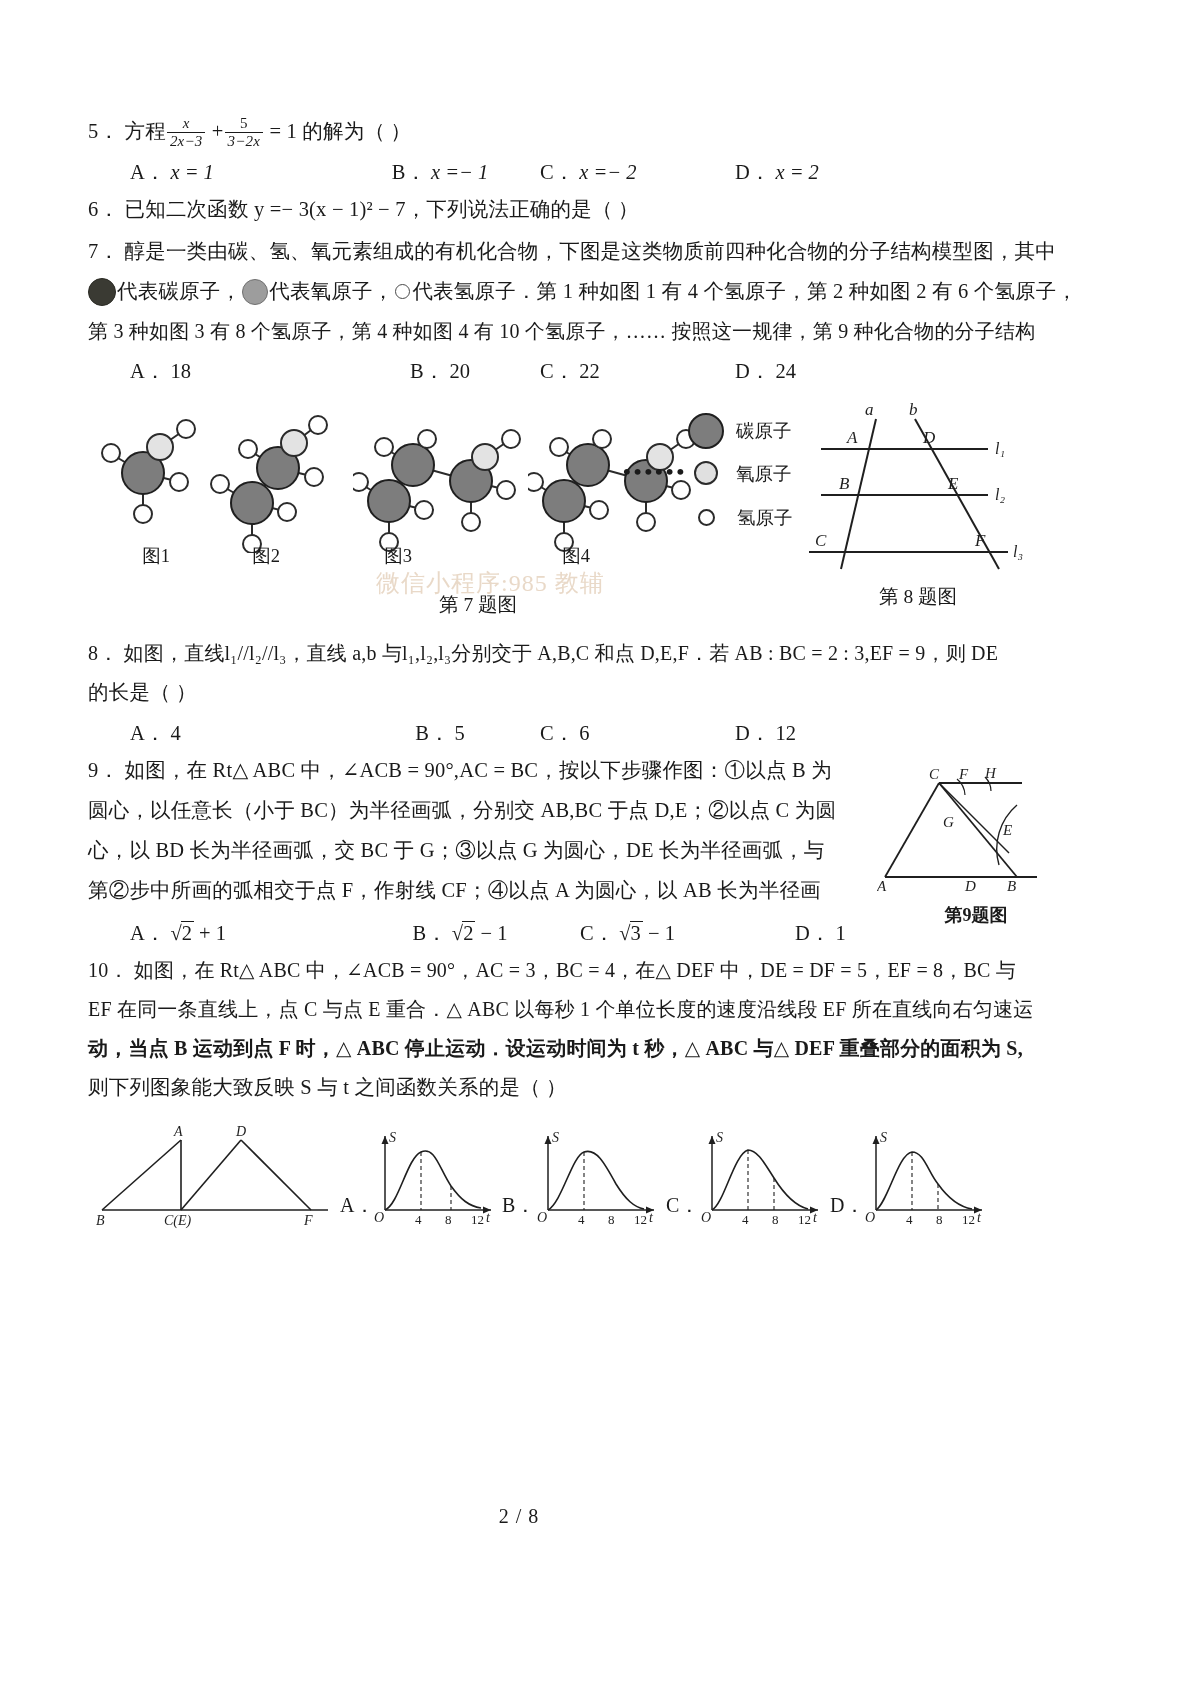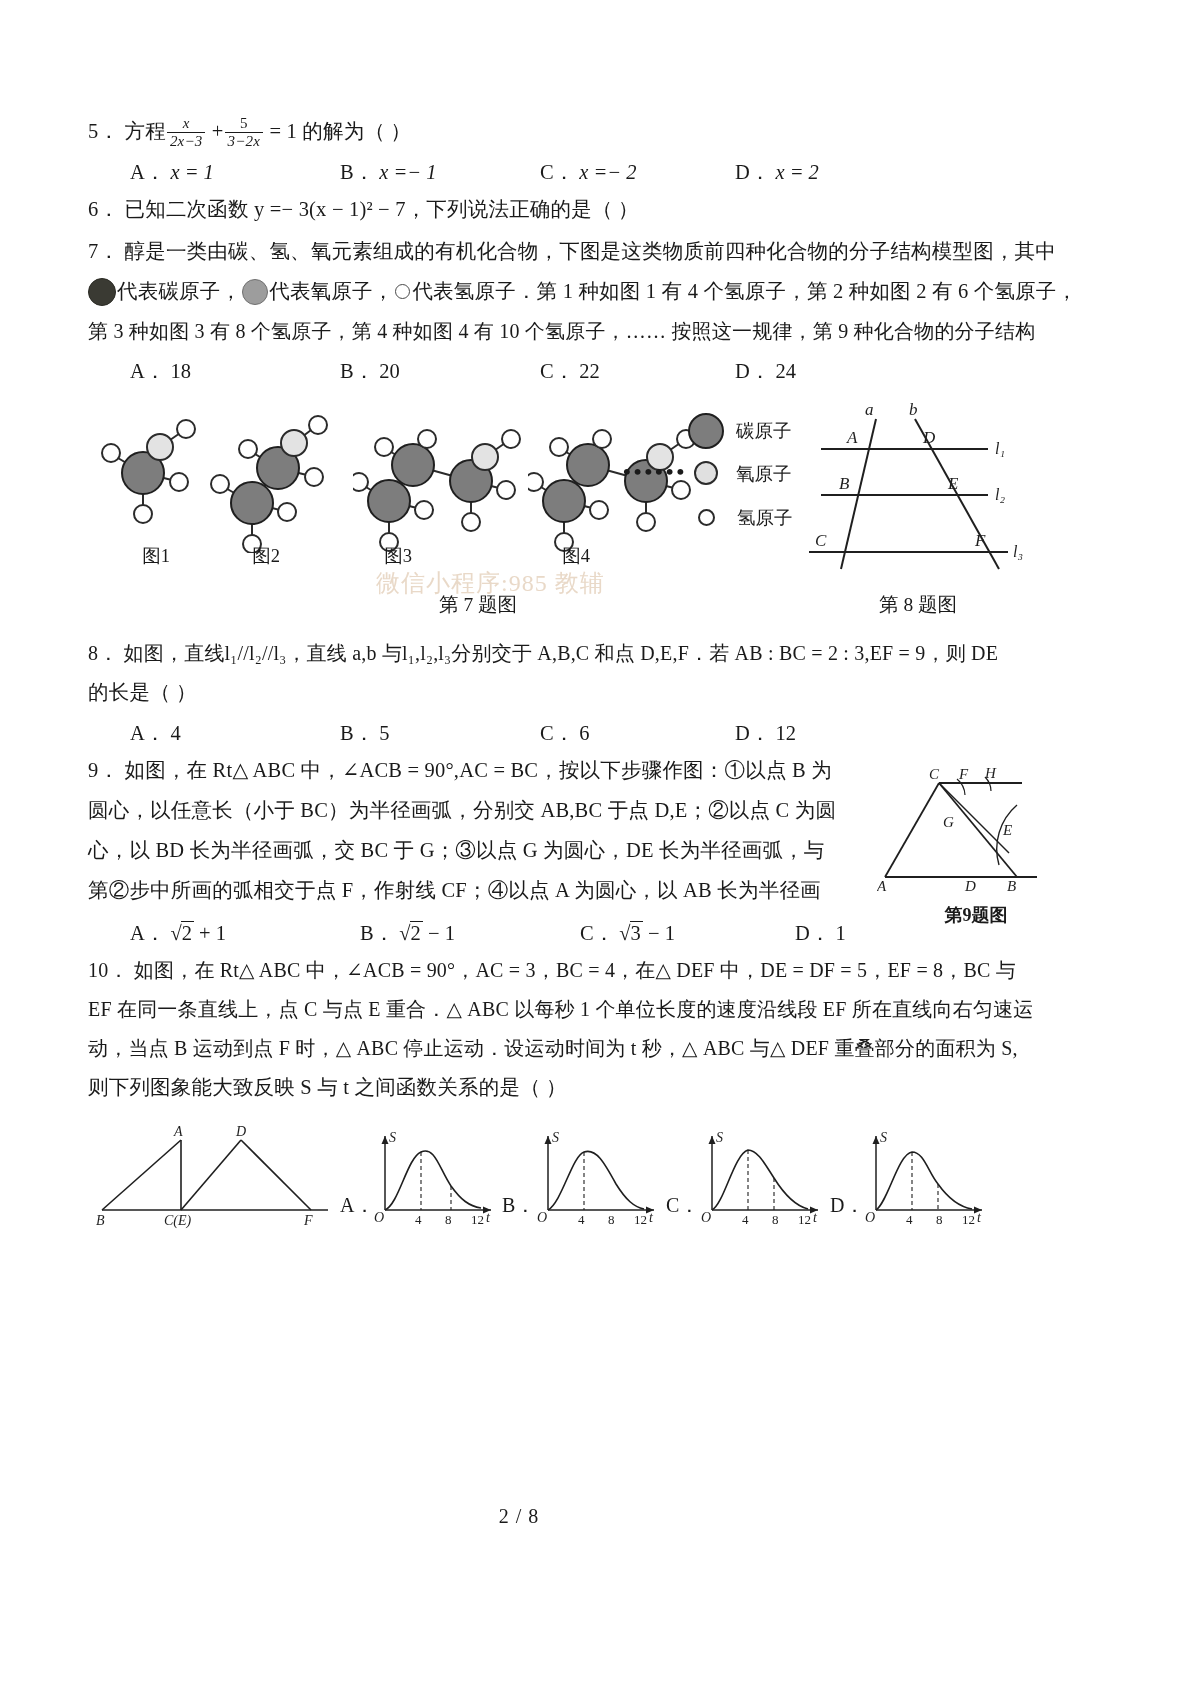--- a/index.html
+++ b/index.html
@@ -35,21 +35,21 @@
   }
   .qblock { margin-bottom: 2px; }
   .opts {
     display: flex;
     font-size: 20.5px;
     margin: 6px 0 4px 0;
     padding-left: 42px;
   }
   .opts > div { }
   .opt-a { width: 210px; }
-  .opt-b { width: 200px; }
+  .opt-b { width: 200px; text-align: center; }
   .opt-c { width: 195px; }
   .opt-d { }
   .it { font-style: italic; font-family: "Liberation Serif", serif; }
   .frac {
     display: inline-block;
     vertical-align: middle;
     text-align: center;
     font-size: 15px;
     line-height: 1.12;
     position: relative;
@@ -289,21 +289,21 @@
         <text x="12" y="149" font-family="Liberation Serif, serif" font-size="17" font-style="italic" fill="#1f1f1f">C</text>
         <text x="172" y="149" font-family="Liberation Serif, serif" font-size="17" font-style="italic" fill="#1f1f1f">F</text>
         <text x="192" y="57" font-family="Liberation Serif, serif" font-size="16" font-style="italic" fill="#1f1f1f">l₁</text>
         <text x="192" y="103" font-family="Liberation Serif, serif" font-size="16" font-style="italic" fill="#1f1f1f">l₂</text>
         <text x="210" y="160" font-family="Liberation Serif, serif" font-size="16" font-style="italic" fill="#1f1f1f">l₃</text>
       </svg>
 
       <div class="watermark" style="left:288px; top:176px;">微信小程序:985 教辅</div>
 
       <div class="qcap" style="left:280px; top:200px; width:220px;">第 7 题图</div>
-      <div class="qcap" style="left:720px; top:200px; width:220px;">第 8 题图</div>
+      <div class="qcap" style="left:720px; top:192px; width:220px;">第 8 题图</div>
     </div>
 
     <div class="qblock" style="margin-top:28px;">
       <div class="qline" style="font-size:20px;">
         <span>8．</span>
         <span>如图，直线l₁//l₂//l₃，直线 a,b 与l₁,l₂,l₃分别交于 A,B,C 和点 D,E,F．若 AB : BC = 2 : 3,EF = 9，则 DE</span>
       </div>
       <div class="qline">
         <span>的长是（ ）</span>
       </div>
@@ -353,21 +353,21 @@
         <div class="opt-d"><span>D．</span> <span>1</span></div>
       </div>
     </div>
 
     <div class="qblock">
       <div class="qline" style="font-size:20px;">
         <span>10．</span>
         <span>如图，在 Rt△ ABC 中，∠ACB = 90°，AC = 3，BC = 4，在△ DEF 中，DE = DF = 5，EF = 8，BC 与</span>
       </div>
       <div class="qline" style="font-size:20px;"><span>EF 在同一条直线上，点 C 与点 E 重合．△ ABC 以每秒 1 个单位长度的速度沿线段 EF 所在直线向右匀速运</span></div>
-      <div class="qline" style="font-size:20px;"><span>动，当点 B 运动到点 F 时，△ ABC 停止运动．设运动时间为 t 秒，△ ABC 与△ DEF 重叠部分的面积为 S,</span></div>
+      <div class="qline" style="font-size:20px;font-weight:bold;"><span>动，当点 B 运动到点 F 时，△ ABC 停止运动．设运动时间为 t 秒，△ ABC 与△ DEF 重叠部分的面积为 S,</span></div>
       <div class="qline"><span>则下列图象能大致反映 S 与 t 之间函数关系的是（       ）</span></div>
 
       <div class="graphs" style="margin-top:14px;">
 
         <svg style="position:absolute; left:8px; top:0;" width="240" height="110" viewBox="0 0 240 110">
           <line x1="6" y1="88" x2="232" y2="88" stroke="#1f1f1f" stroke-width="1.6"></line>
           <line x1="6" y1="88" x2="85" y2="18" stroke="#1f1f1f" stroke-width="1.6"></line>
           <line x1="85" y1="18" x2="85" y2="88" stroke="#1f1f1f" stroke-width="1.6"></line>
           <line x1="85" y1="88" x2="145" y2="18" stroke="#1f1f1f" stroke-width="1.6"></line>
           <line x1="145" y1="18" x2="215" y2="88" stroke="#1f1f1f" stroke-width="1.6"></line>

